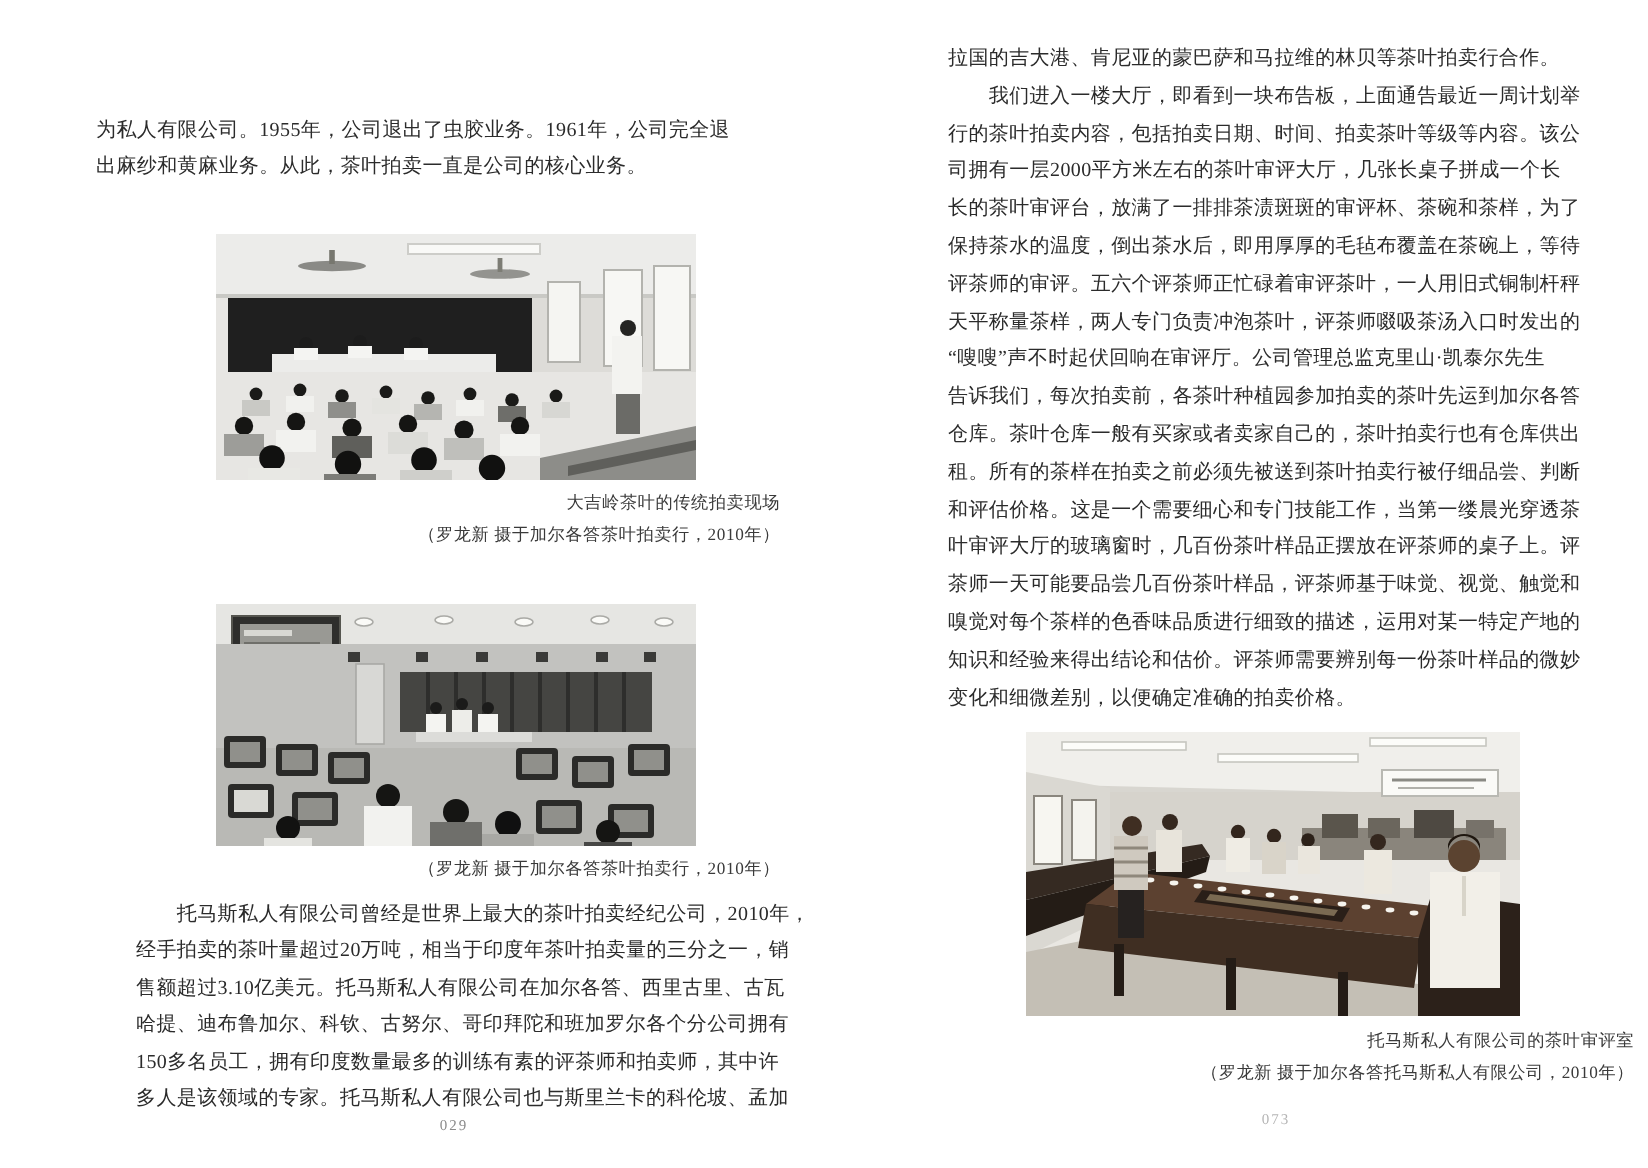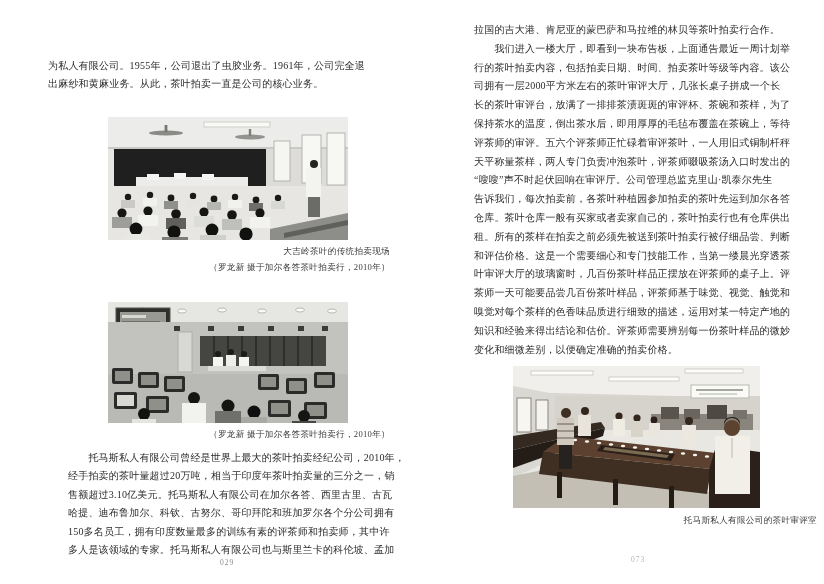--- a/index.html
+++ b/index.html
@@ -331,18 +331,19 @@
           <circle cx="219" cy="62" r="8" fill="#5b4330"></circle>
           <path d="M211,60 a8,8 0 0 1 16,0 l0,-3 a8,6 0 0 0 -16,0 z" fill="#1e160f"></path>
           <rect x="202" y="70" width="35" height="58" fill="#f2efe8"></rect>
           <line x1="219" y1="72" x2="219" y2="92" stroke="#d8d4c9" stroke-width="2"></line>
         </g>
       </svg>
     </div>
 
     <div class="caption" style="left:489px;top:513px;width:328px;">
       <div>托马斯私人有限公司的茶叶审评室</div>
+      <div>（罗龙新 摄于加尔各答托马斯私人有限公司，2010年）</div>
     </div>
 
     <div class="pagenum pagenum-right" style="left:474px;top:555px;width:328px;">073</div>
   </div>
 
 </div>
 
 </body></html>

